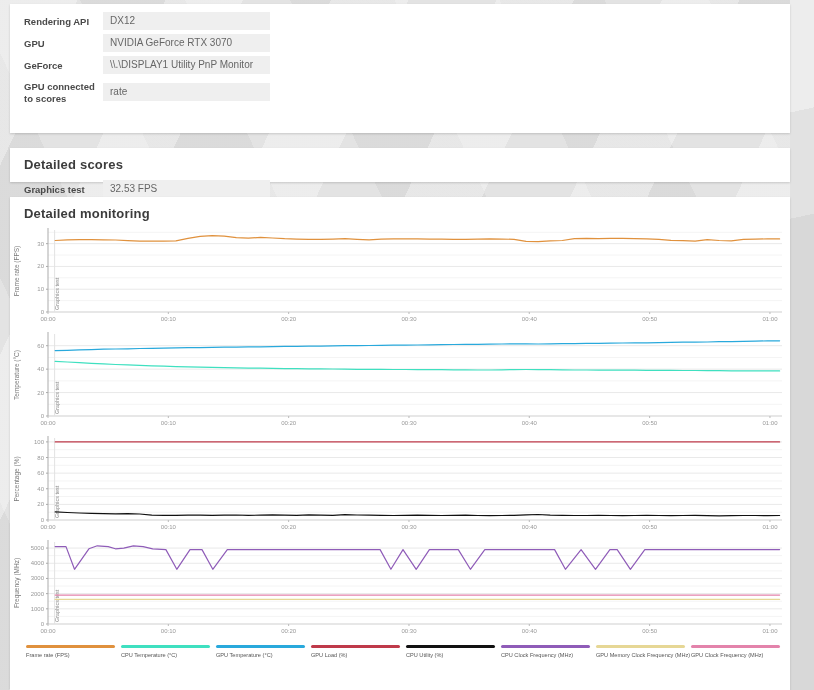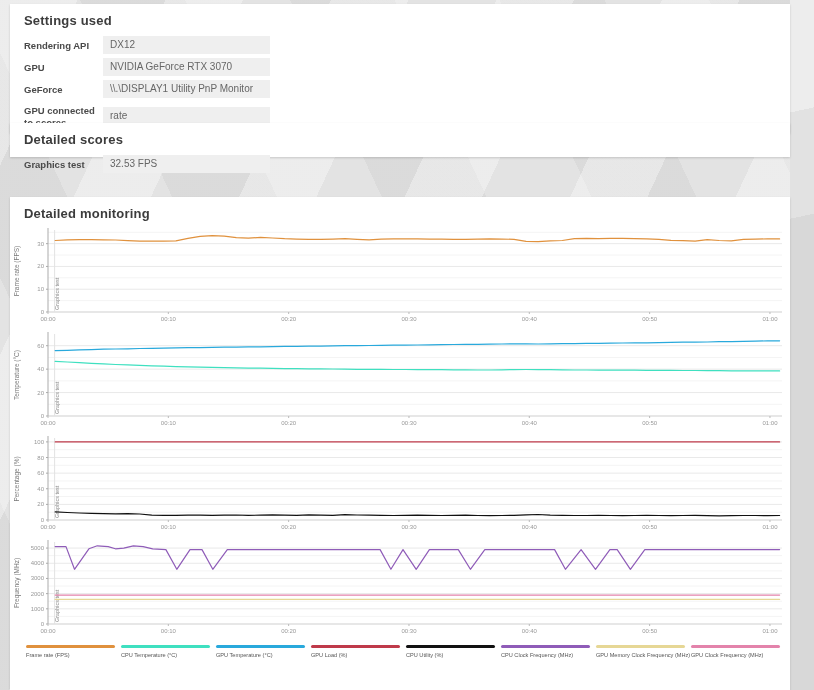--- a/index.html
+++ b/index.html
@@ -15,21 +15,21 @@
   .page{position:relative;width:814px;height:690px;}
   .right-strip{
     position:absolute;right:0;top:0;width:24px;height:690px;
     background:linear-gradient(168deg,#ededed 0 110px,#e2e2e2 110px 214px,#d8d8d8 214px 100%);
   }
   .card{
     position:absolute;left:10px;width:780px;background:#ffffff;
     box-shadow:0 1px 2px rgba(0,0,0,0.16);
   }
   #card-settings{top:4px;height:129px;}
-  #card-scores{top:123px;height:34px;}
+  #card-scores{top:148px;height:34px;}
   #card-monitoring{top:197px;height:546px;}
   .card-title{
     font-size:13px;font-weight:bold;color:#3c3c3c;
     padding:9px 0 0 14px;letter-spacing:0.2px;
   }
   .rows{margin:8px 0 0 14px;}
   .row{display:flex;align-items:center;margin-bottom:4px;}
   .row .lbl{
     width:79px;font-size:9.5px;font-weight:bold;color:#4a4a4a;
     line-height:1.3;padding-top:3px;
@@ -42,21 +42,20 @@
   #charts svg{display:block;}
   #legend-wrap{padding:2px 0 0 16px;}
 </style>
 </head>
 <body>
 
 <div class="page">
   <div class="right-strip"></div>
 
   <div class="card" id="card-settings">
-    <div class="card-title">Settings used</div>
     <div class="rows" id="settings-rows">
         <div class="row">
           <div class="lbl">Rendering API</div>
           <div class="val">DX12</div>
         </div>
         <div class="row">
           <div class="lbl">GPU</div>
           <div class="val">NVIDIA GeForce RTX 3070</div>
         </div>
         <div class="row">

